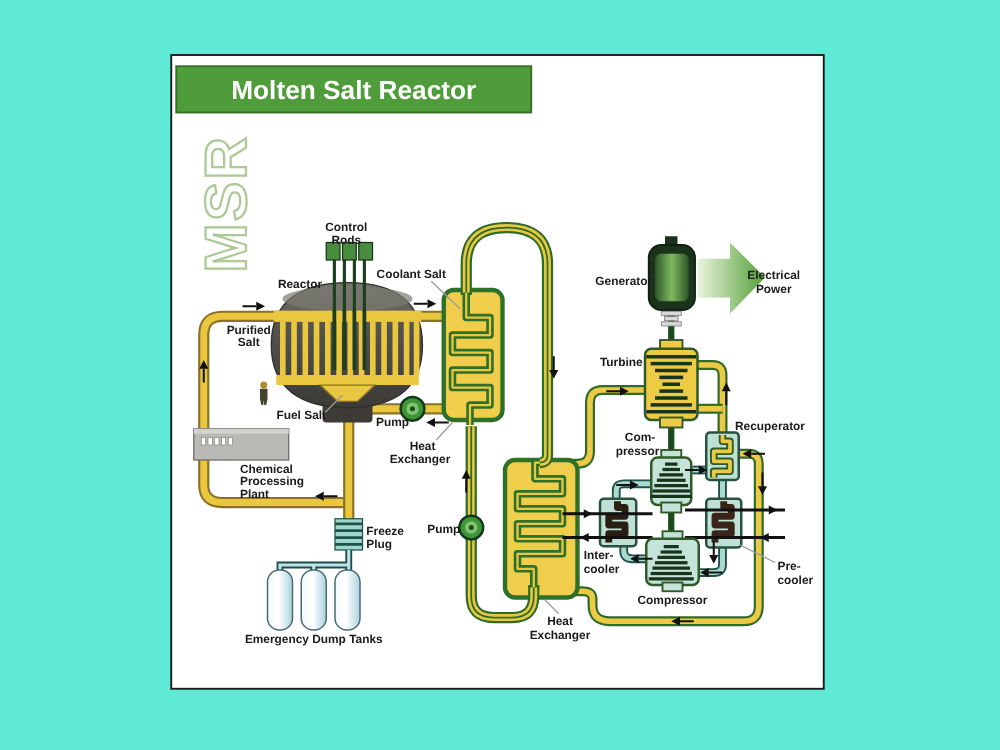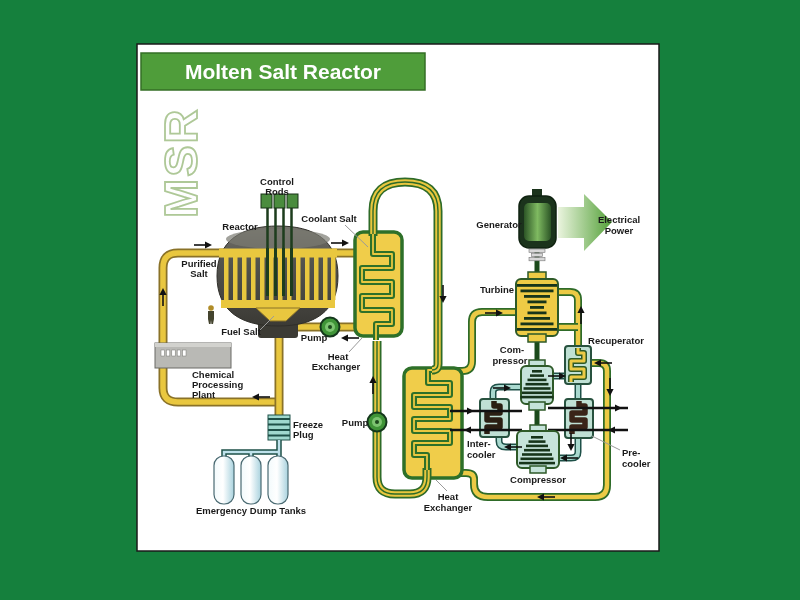--- a/index.html
+++ b/index.html
@@ -1,16 +1,16 @@
 <!DOCTYPE html>
 <html><head>
 <meta charset="utf-8">
 <style>
   html,body{margin:0;padding:0;background:#ffffff;}
-  .stage{width:800px;height:600px;position:relative;background:#15803d;font-family:"Liberation Sans",sans-serif;}
+  .stage{width:800px;height:600px;position:relative;background:#5eead4;font-family:"Liberation Sans",sans-serif;}
   svg{position:absolute;left:0;top:0;}
   .lbl{font-family:"Liberation Sans",sans-serif;font-size:9.5px;font-weight:bold;fill:#1a1a1a;}
   .ttl{font-family:"Liberation Sans",sans-serif;font-size:21px;font-weight:bold;fill:#ffffff;}
   .msr{font-family:"Liberation Sans",sans-serif;font-size:47px;font-weight:bold;fill:#fefefe;stroke:#aec897;stroke-width:1.8px;letter-spacing:2px;}
   .leader{stroke:#9a9a9a;stroke-width:1;fill:none;}
 </style>
 </head>
 <body>
 
 <div class="stage">

